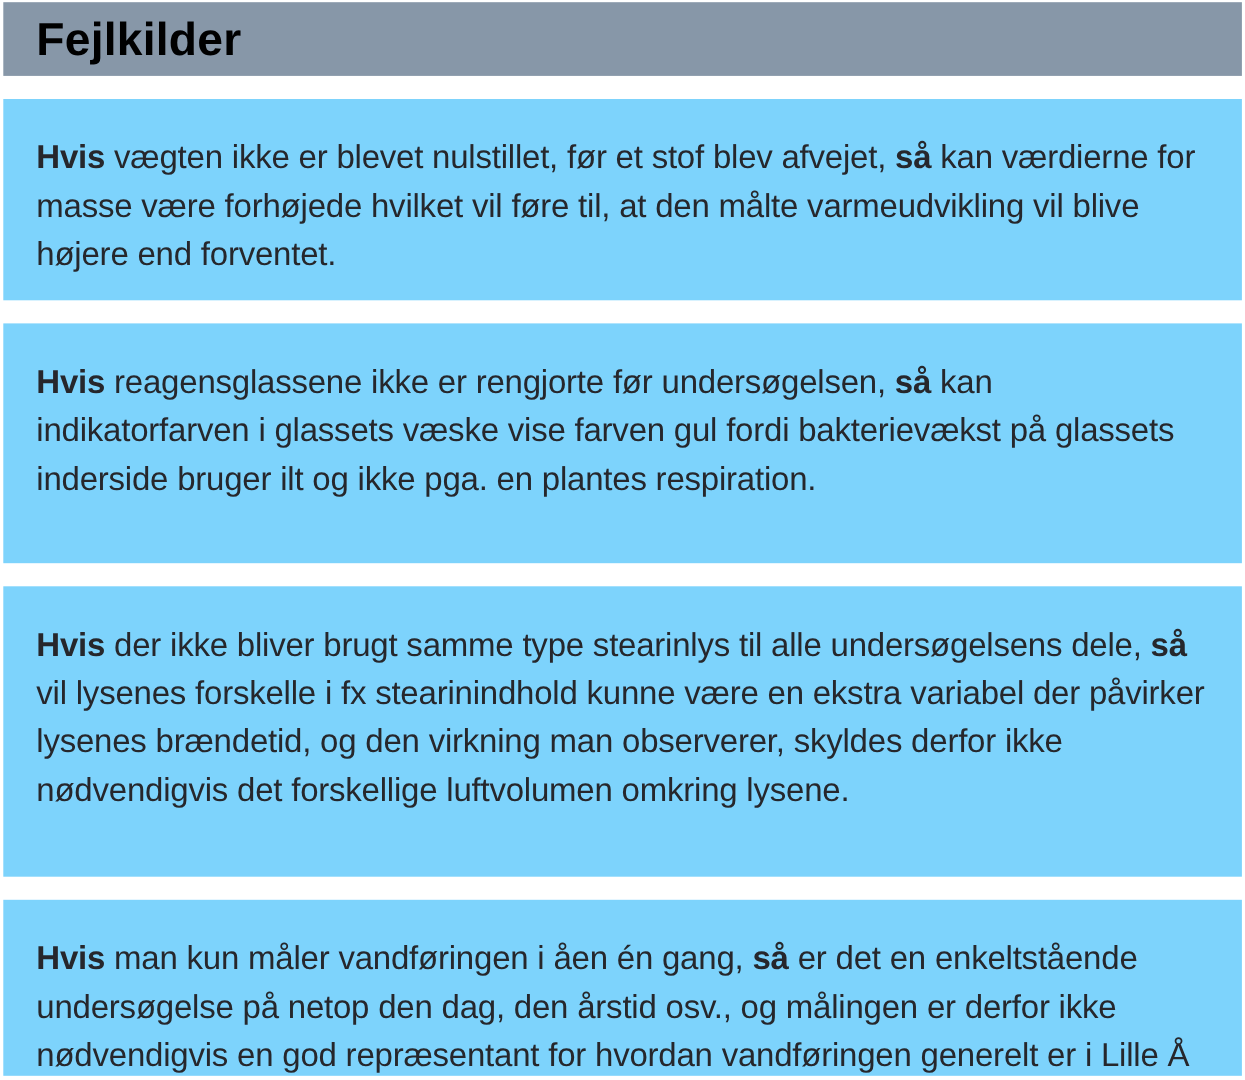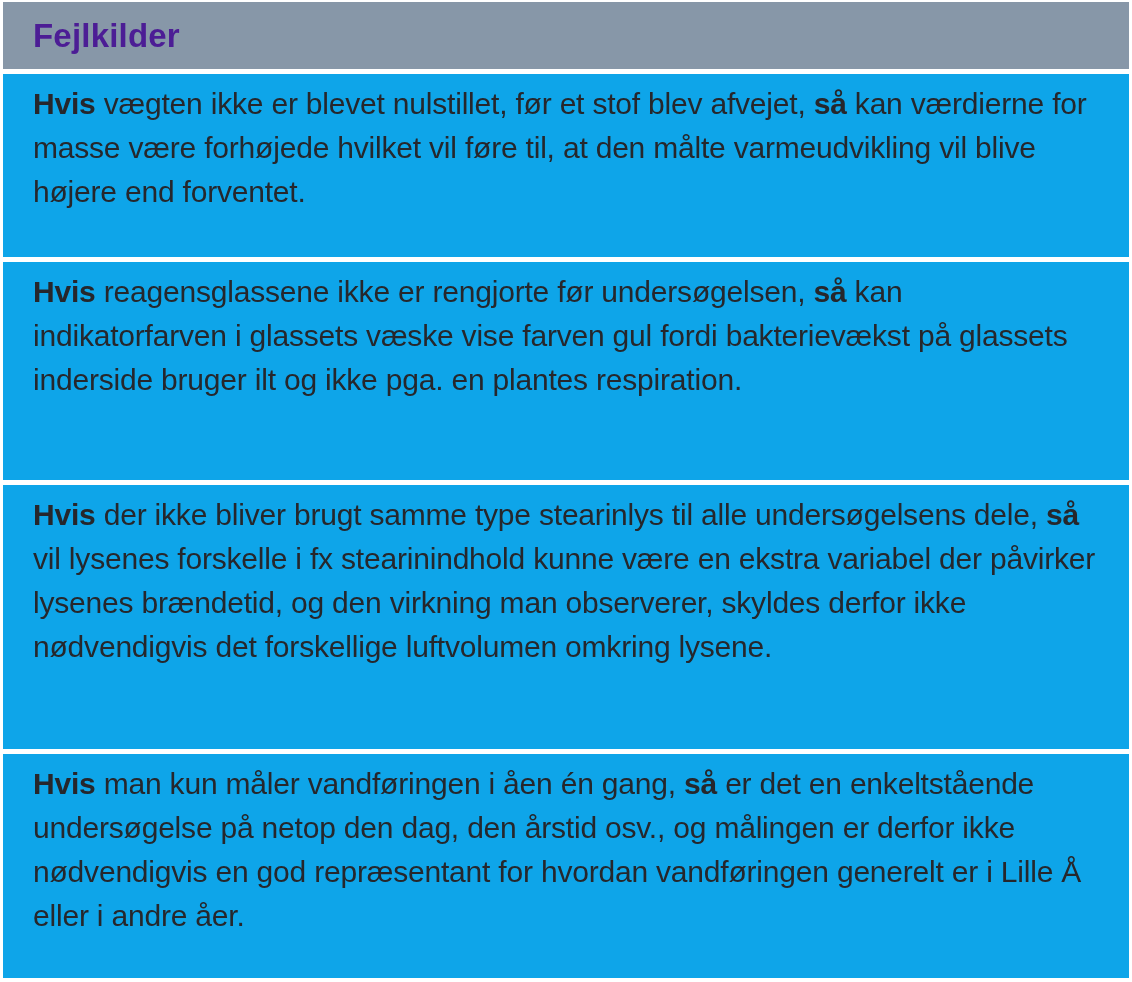--- a/index.html
+++ b/index.html
@@ -20,34 +20,34 @@
   }
   .header-row {
     background: #8797a8;
     height: 67px;
     flex: 0 0 67px;
     display: flex;
     align-items: center;
     padding-left: 30px;
   }
   .header-row .title {
-    color: #4c1d95;
-    font-size: 33px;
+    color: #000000;
+    font-size: 42px;
     font-weight: 700;
     letter-spacing: 0.2px;
   }
   .body-row {
-    background: #0ea5e9;
+    background: #7dd3fc;
     color: #26272c;
     font-size: 30px;
     line-height: 44px;
     letter-spacing: -0.2px;
-    padding: 8px 26px 0 30px;
+    padding: 32px 26px 0 30px;
     overflow: hidden;
-    margin-top: 5px;
+    margin-top: 21px;
   }
   .body-row:first-of-type { margin-top: 0; }
   .row-1 { flex: 0 0 183px; }
   .row-2 { flex: 0 0 264px; }
   .row-3 { flex: 0 0 218px; }
   .row-4 { flex: 1 1 auto; }
   .bold { font-weight: 700; }
   .body-row p { display: inline; }
 </style>
 </head>

